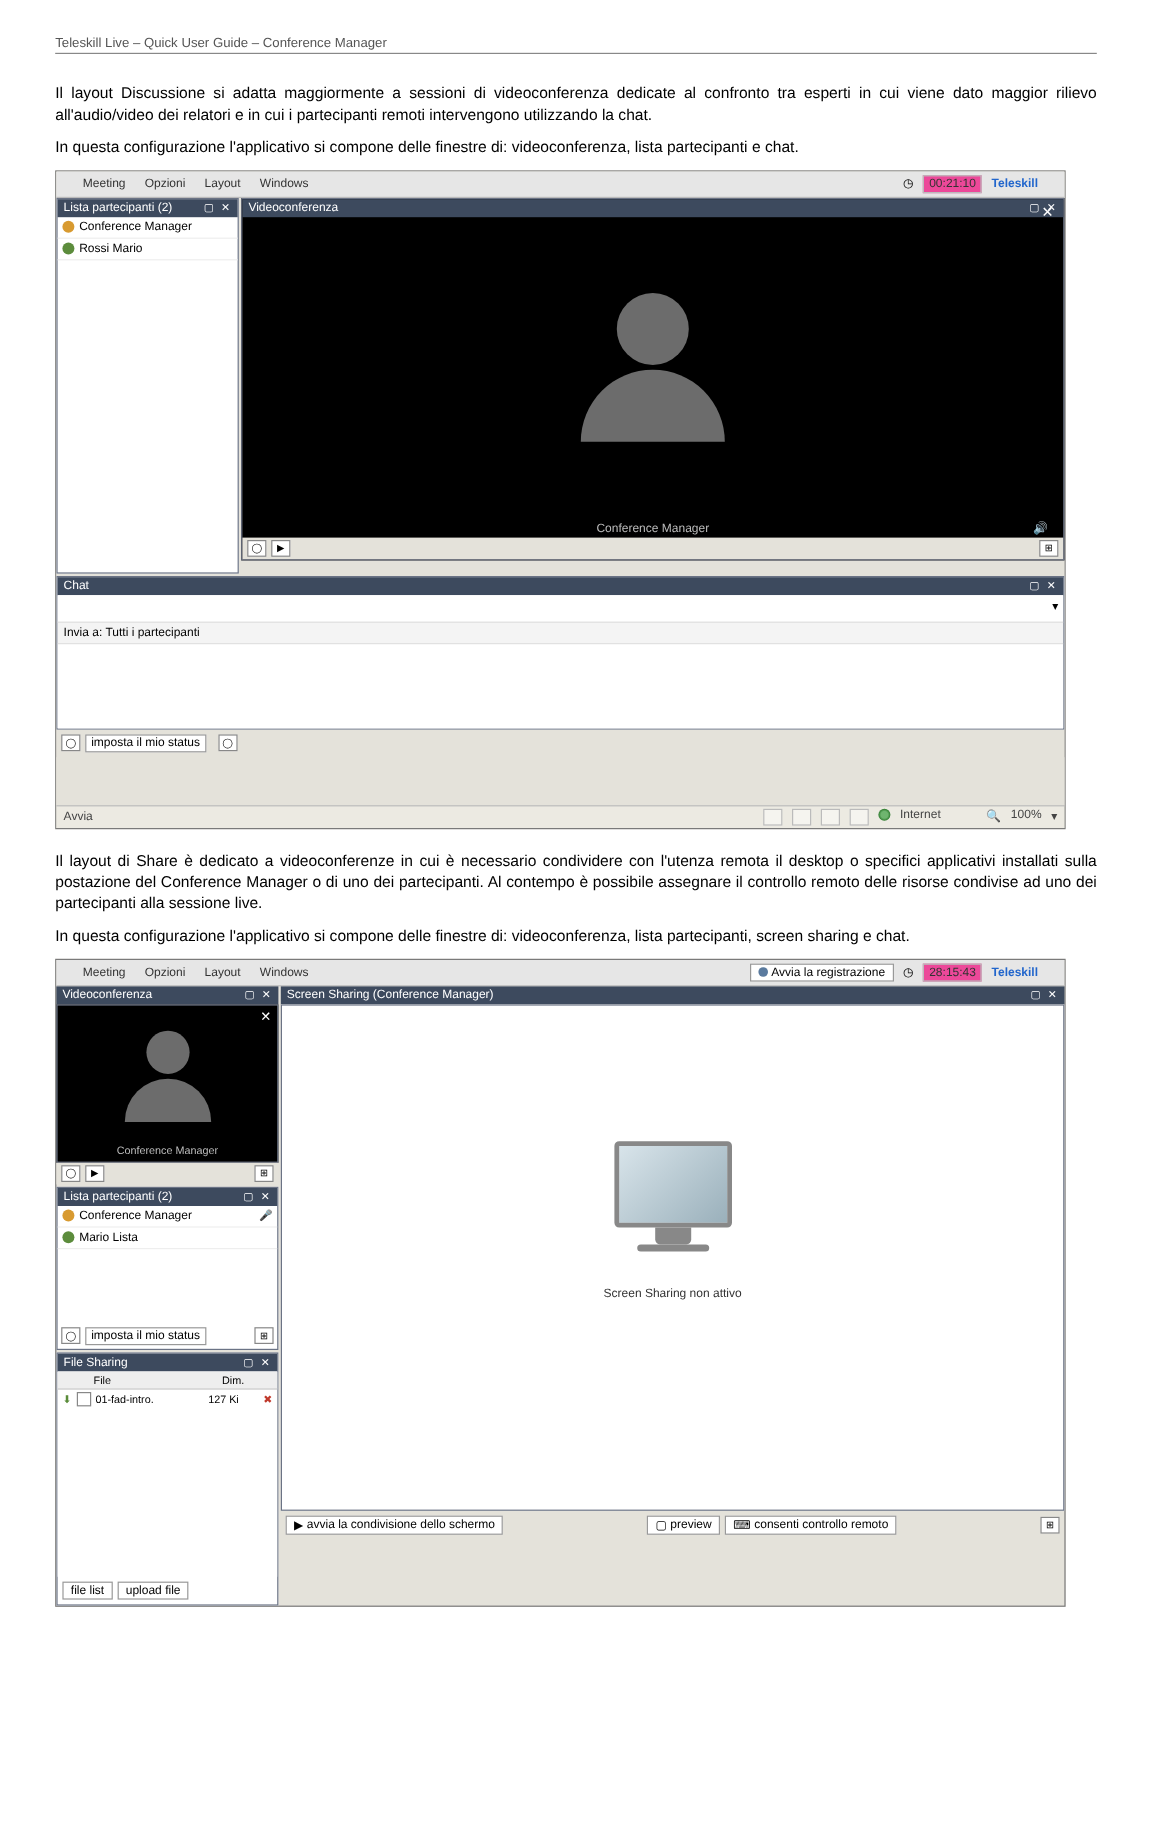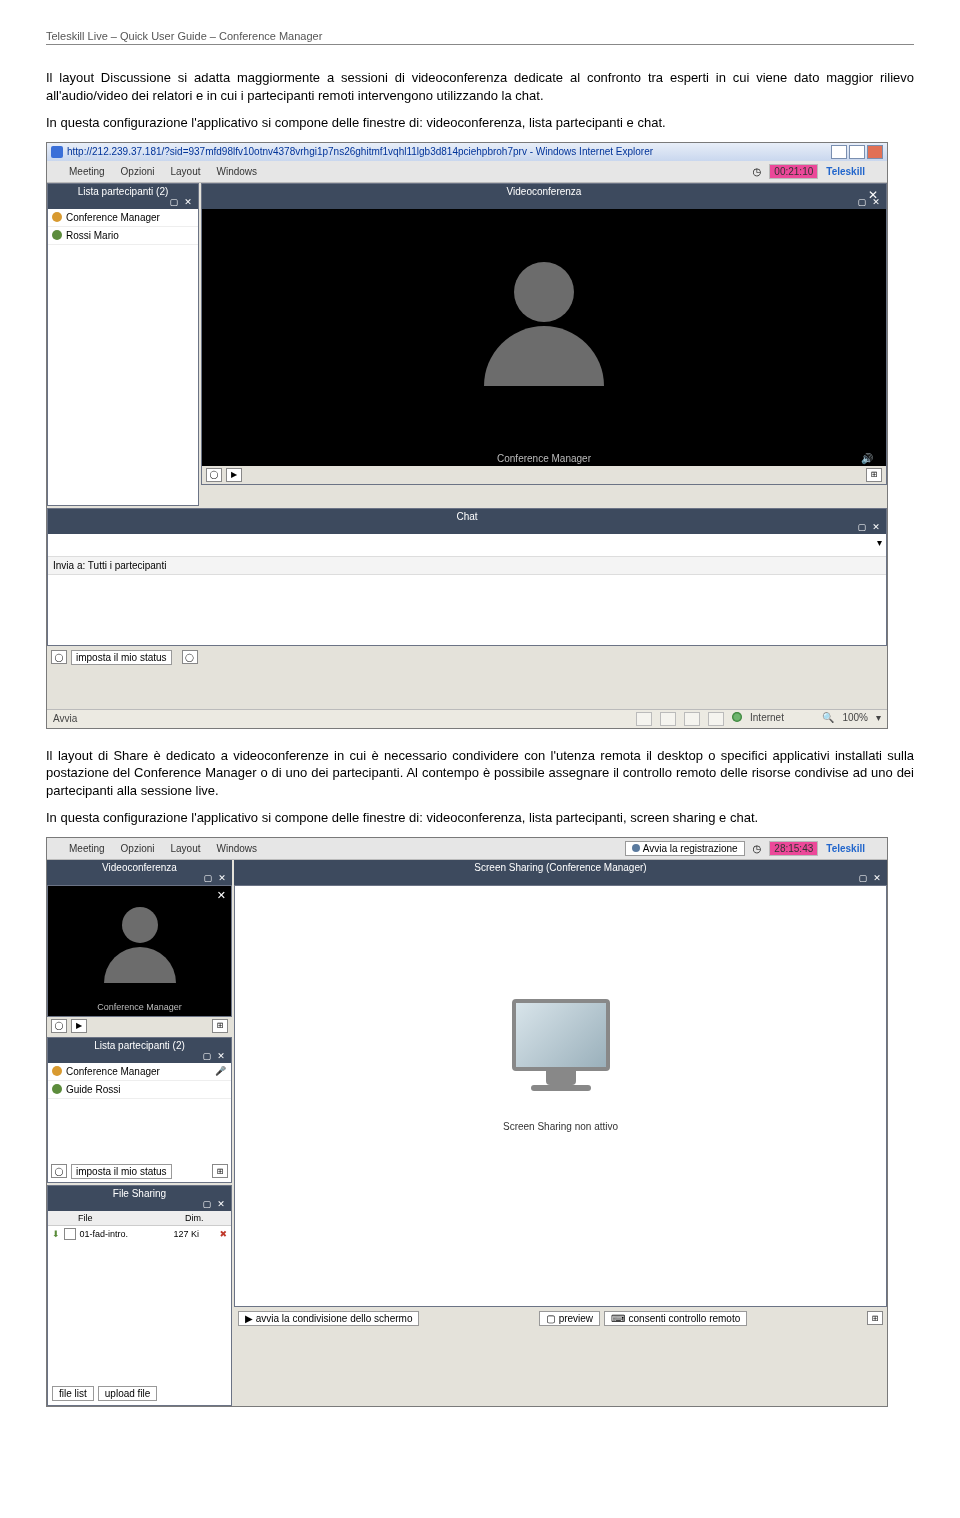--- a/index.html
+++ b/index.html
@@ -99,21 +99,20 @@
 .main-row {
   display: flex;
 }
 .panel-header {
   background: #3d4a5e;
   color: #fff;
   font-size: 10px;
   padding: 2px 5px;
   display: flex;
   align-items: center;
-  flex-direction: column;
 }
 .panel-header .spacer { margin-left: auto; display: flex; gap: 4px; }
 .hicon {
   width: 10px;
   height: 10px;
   display: flex;
   align-items: center;
   justify-content: center;
   font-size: 9px;
   color: #fff;
@@ -400,29 +399,20 @@
 <body>
 
 <div class="page">
   <div class="header-line">Teleskill Live – Quick User Guide – Conference Manager</div>
 
   <div class="para">Il layout Discussione si adatta maggiormente a sessioni di videoconferenza dedicate al confronto tra esperti in cui viene dato maggior rilievo all'audio/video dei relatori e in cui i partecipanti remoti intervengono utilizzando la chat.</div>
   <div class="para">In questa configurazione l'applicativo si compone delle finestre di: videoconferenza, lista partecipanti e chat.</div>
 
   <div class="screenshot">
     <div class="sshot1">
-      <div class="ie-title">
-        <span class="ie-icon"></span>
-        <span>http://212.239.37.181/?sid=937mfd98lfv10otnv4378vrhgi1p7ns26ghitmf1vqhl11lgb3d814pciehpbroh7prv - Windows Internet Explorer</span>
-        <span class="right-icons">
-          <span class="win-icon"></span>
-          <span class="win-icon"></span>
-          <span class="win-icon" style="background:#e17055;"></span>
-        </span>
-      </div>
       <div class="app-frame">
         <div class="menubar">
           <span class="menu-item">Meeting</span>
           <span class="menu-item">Opzioni</span>
           <span class="menu-item">Layout</span>
           <span class="menu-item">Windows</span>
           <span class="right-area">
             <span style="font-size:10px;">◷</span>
             <span class="time-box">00:21:10</span>
             <span class="teleskill-logo">Teleskill</span>
@@ -564,21 +554,21 @@
                 <span class="hicon">✕</span>
               </span>
             </div>
             <div class="participant-row">
               <span class="person-icon admin"></span>
               <span>Conference Manager</span>
               <span style="margin-left:auto;font-size:9px;">🎤</span>
             </div>
             <div class="participant-row">
               <span class="person-icon"></span>
-              <span>Guide Rossi</span>
+              <span>Mario Lista</span>
             </div>
             <div class="part-body"></div>
             <div class="status-bar" style="padding:3px;">
               <span class="ctrl-btn">◯</span>
               <span class="status-input">imposta il mio status</span>
               <span style="margin-left:auto;" class="ctrl-btn">⊞</span>
             </div>
           </div>
           <div class="file-panel">
             <div class="panel-header">

